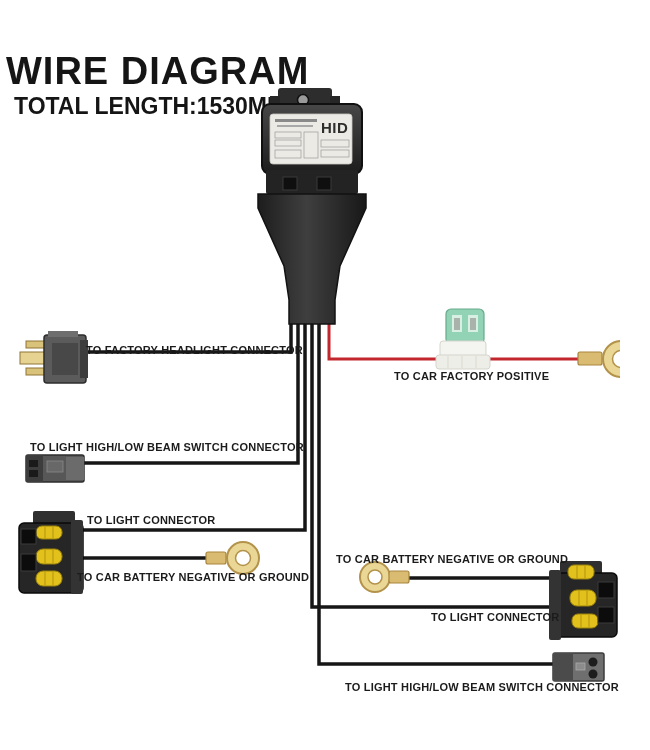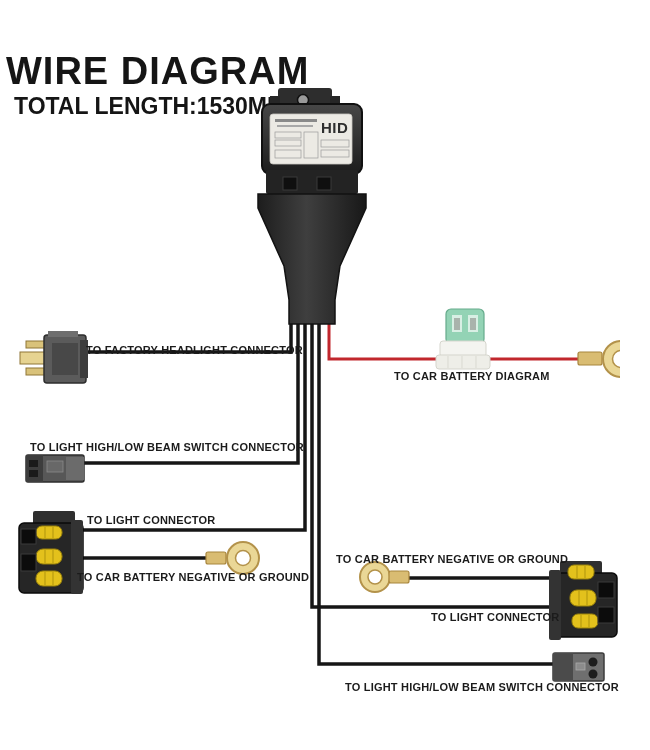--- a/index.html
+++ b/index.html
@@ -179,21 +179,21 @@
     <g>
       <rect x="553" y="653" width="51" height="28" rx="2" fill="#6f6f6f" stroke="#3c3c3c" stroke-width="1.5"></rect>
       <rect x="553" y="653" width="20" height="28" fill="#4b4b4b"></rect>
       <rect x="576" y="663" width="9" height="7" fill="#8c8c8c" stroke="#aaaaaa" stroke-width="0.8"></rect>
       <circle cx="593" cy="662" r="4.5" fill="#1d1d1d"></circle>
       <circle cx="593" cy="674" r="4.5" fill="#1d1d1d"></circle>
     </g>
   </svg>
 
   <div class="lbl" style="left:86px;top:344px;">TO FACTORY HEADLIGHT CONNECTOR</div>
-  <div class="lbl" style="left:394px;top:370px;">TO CAR BATTERY DIAGRAM</div>
+  <div class="lbl" style="left:394px;top:370px;">TO CAR FACTORY POSITIVE</div>
   <div class="lbl" style="left:30px;top:441px;">TO LIGHT HIGH/LOW BEAM SWITCH CONNECTOR</div>
   <div class="lbl" style="left:87px;top:514px;">TO LIGHT CONNECTOR</div>
   <div class="lbl" style="left:77px;top:571px;">TO CAR BATTERY NEGATIVE OR GROUND</div>
   <div class="lbl" style="left:336px;top:553px;">TO CAR BATTERY NEGATIVE OR GROUND</div>
   <div class="lbl" style="left:431px;top:611px;">TO LIGHT CONNECTOR</div>
   <div class="lbl" style="left:345px;top:681px;">TO LIGHT HIGH/LOW BEAM SWITCH CONNECTOR</div>
 
 </div>
 
 </body></html>

